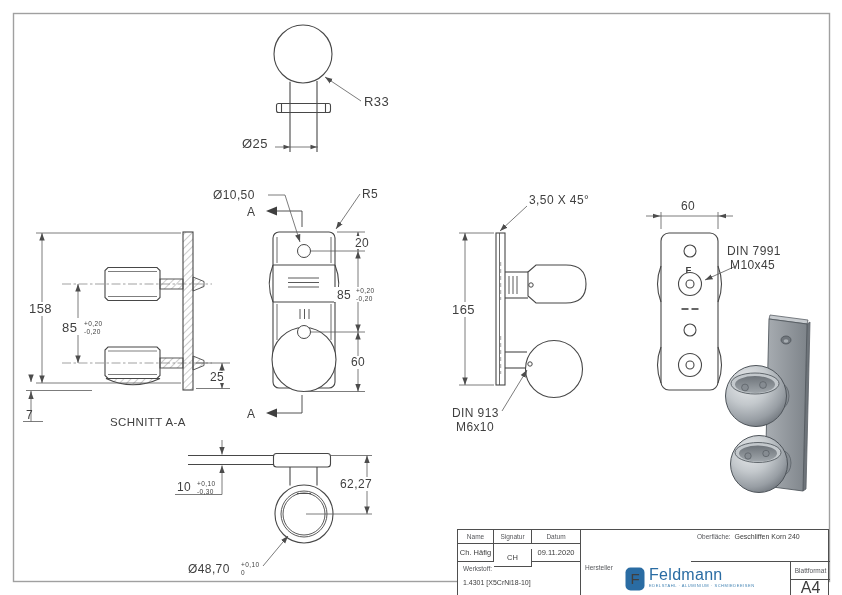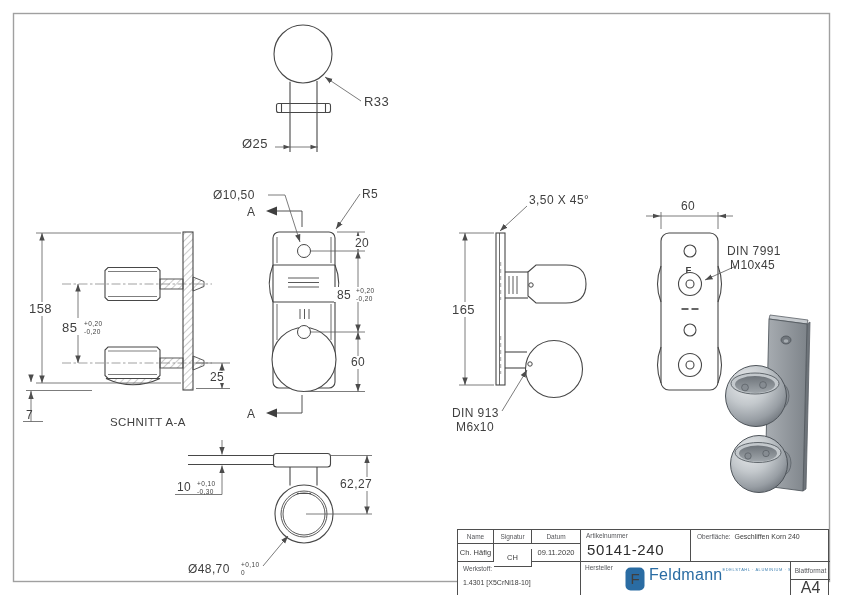--- a/index.html
+++ b/index.html
@@ -18,21 +18,21 @@
     margin-top:29px;
   }
   .tb .cell{position:absolute;box-sizing:border-box;border-right:1px solid #4f4f4f;border-bottom:1px solid #4f4f4f;overflow:hidden;}
   .tb .noR{border-right:none;}
   .tb .noB{border-bottom:none;}
   .lbl{font-size:6.5px;color:#55565a;}
   .val{font-size:7.5px;color:#3c3c3c;}
   .ctr{display:flex;align-items:center;justify-content:center;}
   .artnr-val{font-size:15px;letter-spacing:0.6px;color:#2d2d2d;padding:2px 0 0 6px;}
   .logo-row{position:absolute;left:44px;top:5px;display:flex;align-items:flex-start;gap:4px;}
-  .logo-txt{display:flex;flex-direction:row;line-height:1;}
+  .logo-txt{display:flex;flex-direction:column;line-height:1;}
   .logo-name{font-size:16px;color:#2a6ca3;letter-spacing:0.3px;}
   .logo-tag{font-size:4px;color:#4383b3;letter-spacing:0.55px;margin-top:1.5px;white-space:nowrap;}
 </style>
 </head>
 <body>
 
 <svg class="sheet" width="842" height="595" viewBox="0 0 842 595">
   <defs>
     <pattern id="hatch" patternUnits="userSpaceOnUse" width="5" height="5" patternTransform="rotate(45)">
       <line x1="0" y1="0" x2="0" y2="5" stroke="#6f6f6f" stroke-width="0.7"></line>
@@ -306,24 +306,20 @@
 
 <div class="tb">
 
   <div class="cell ctr lbl" style="left:0;top:0;width:36px;height:13.5px;">Name</div>
   <div class="cell ctr lbl" style="left:36px;top:0;width:38px;height:13.5px;">Signatur</div>
   <div class="cell ctr lbl" style="left:74px;top:0;width:49px;height:13.5px;">Datum</div>
   <div class="cell ctr val" style="left:0;top:13.5px;width:36px;height:18px;">Ch. Häfig</div>
   <div class="cell ctr val" style="left:36px;top:19px;width:38px;height:18px;">CH</div>
   <div class="cell ctr val" style="left:74px;top:13.5px;width:49px;height:18px;">09.11.2020</div>
 
-  <div class="cell" style="left:123px;top:0;width:110px;height:31.5px;">
-    <div class="lbl" style="padding:2px 0 0 5px;">Artikelnummer</div>
-    <div class="artnr-val">50141-240</div>
-  </div>
 
   <div class="cell noR" style="left:233px;top:0;width:139px;height:31.5px;">
     <div style="padding:3px 0 0 6px;font-size:7px;">
       <span class="lbl">Oberfläche:</span>&nbsp;
       <span>Geschliffen Korn 240</span>
     </div>
   </div>
 
   <div class="cell" style="left:0;top:31.5px;width:123px;height:36.5px;">
     <div class="lbl" style="padding:3px 0 0 5px;">Werkstoff:</div>

